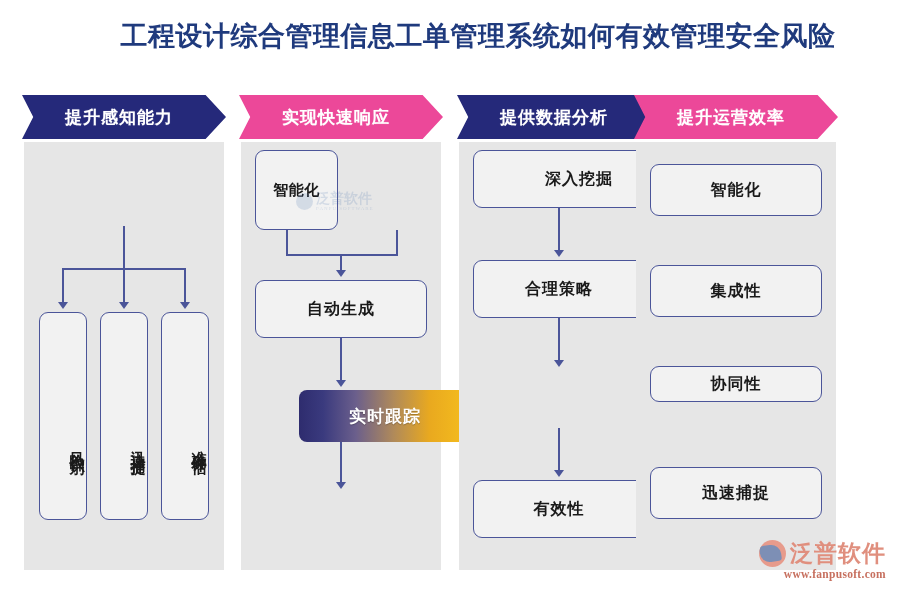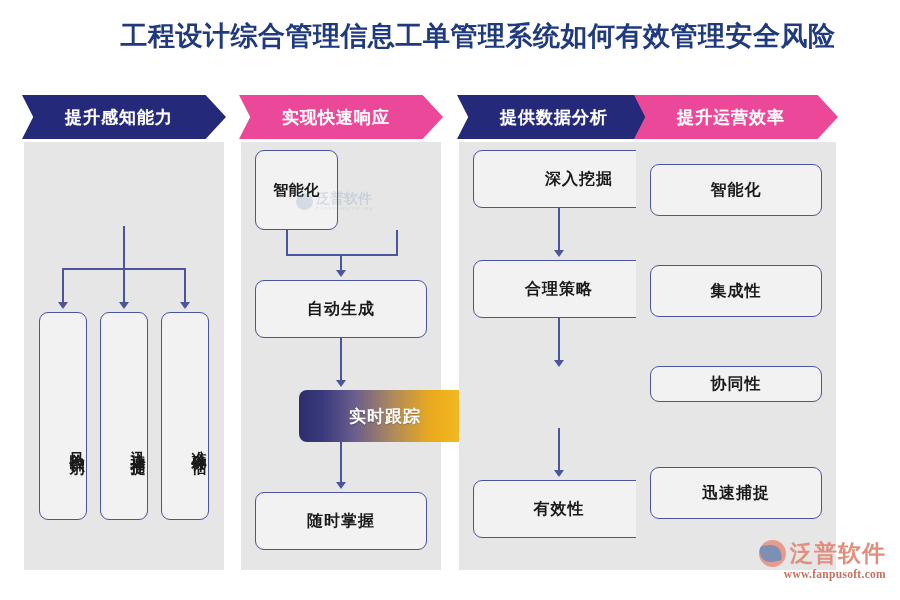--- a/index.html
+++ b/index.html
@@ -246,21 +246,20 @@
       <div class="nbox" style="left:14px; top:138px; width:172px; height:58px;">自动生成</div>
 
       <div class="conn vline" style="left:99px; top:196px; width:1.6px; height:44px;"></div>
       <div class="arrowhead" style="left:95px; top:238px;"></div>
 
       <div class="nbox gradient" style="left:14px; top:248px; width:172px; height:52px;">实时跟踪</div>
 
       <div class="conn vline" style="left:99px; top:300px; width:1.6px; height:42px;"></div>
       <div class="arrowhead" style="left:95px; top:340px;"></div>
 
-      <div class="nbox" style="left:14px; top:350px; width:172px; height:58px;">随时掌握</div>
     </div>
   </div>
 
   <div class="column col3">
     <div class="banner navy">提供数据分析</div>
     <div class="panel">
 
       <div class="nbox" style="left:14px; top:8px; width:172px; height:58px;padding-left:40px;">深入挖掘</div>
       <div class="conn vline" style="left:99px; top:66px; width:1.6px; height:44px;"></div>
       <div class="arrowhead" style="left:95px; top:108px;"></div>

